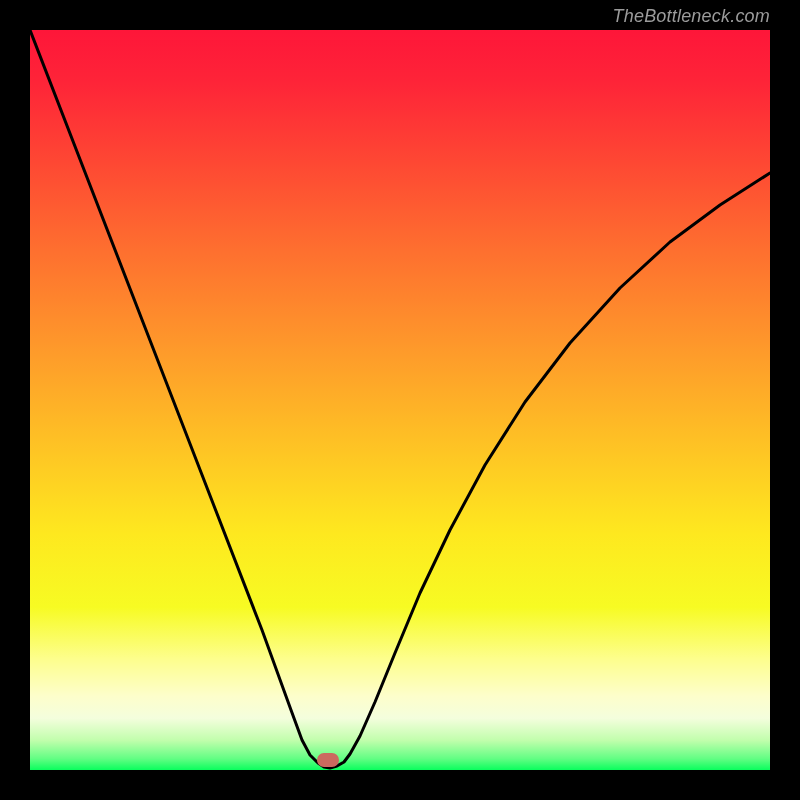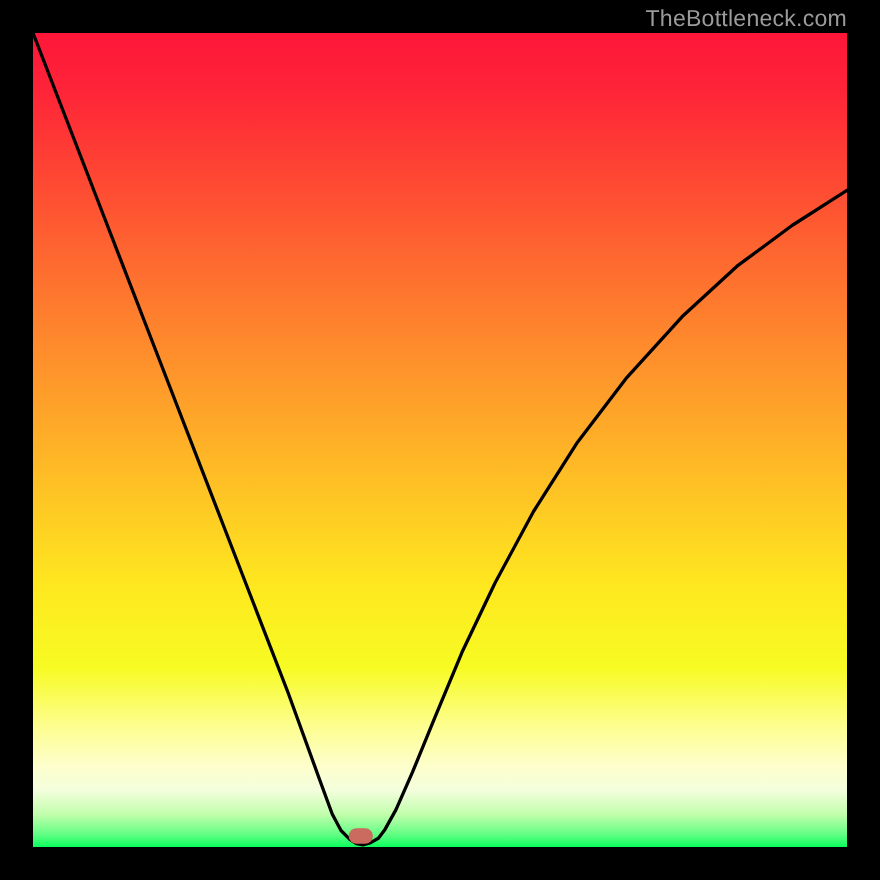--- a/index.html
+++ b/index.html
@@ -34,24 +34,25 @@
     position: absolute;
     inset: 0;
     width: 100%;
     height: 100%;
   }
   .watermark {
     position: absolute;
     top: 6px;
     right: 30px;
     font-family: Arial, Helvetica, sans-serif;
-    font-size: 21px;
+    font-size: 18px;
     color: #9b9b9b;
     letter-spacing: 0.2px;
     white-space: nowrap;
+    font-style: italic;
   }
   .marker {
     position: absolute;
     width: 22px;
     height: 14px;
     background: #cb6a5f;
     border-radius: 7px;
   }
 </style>
 </head>

